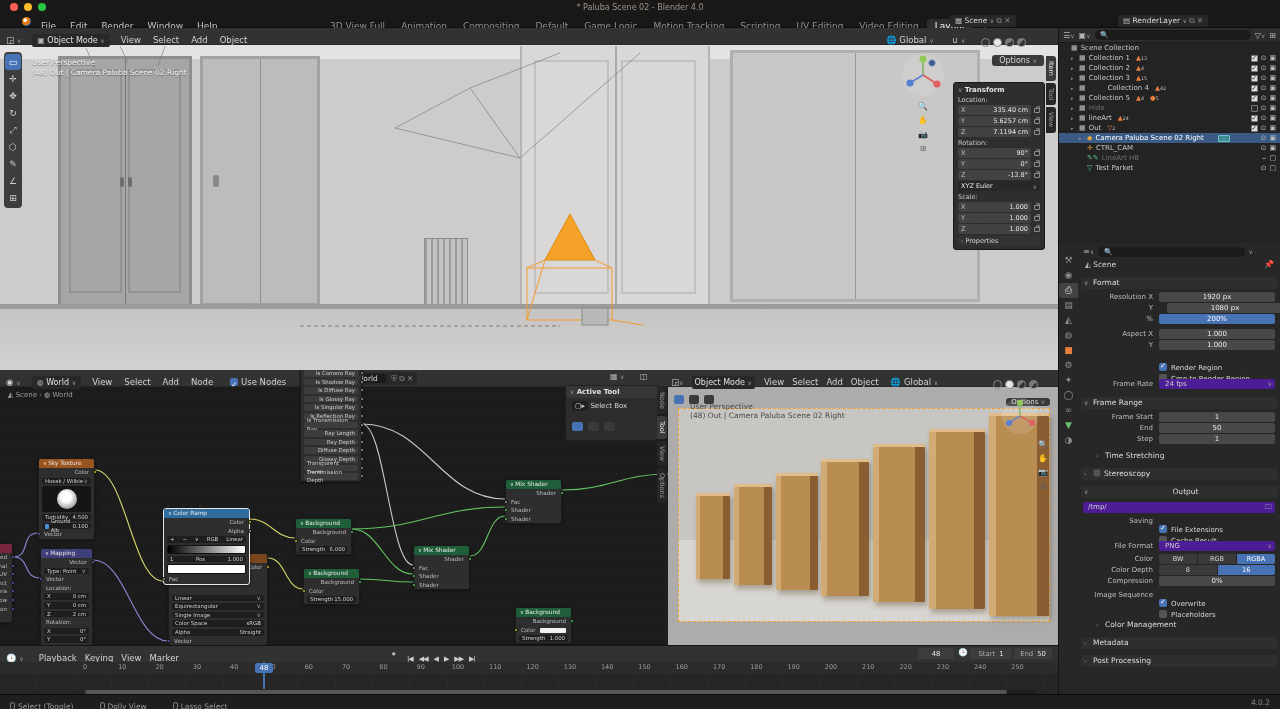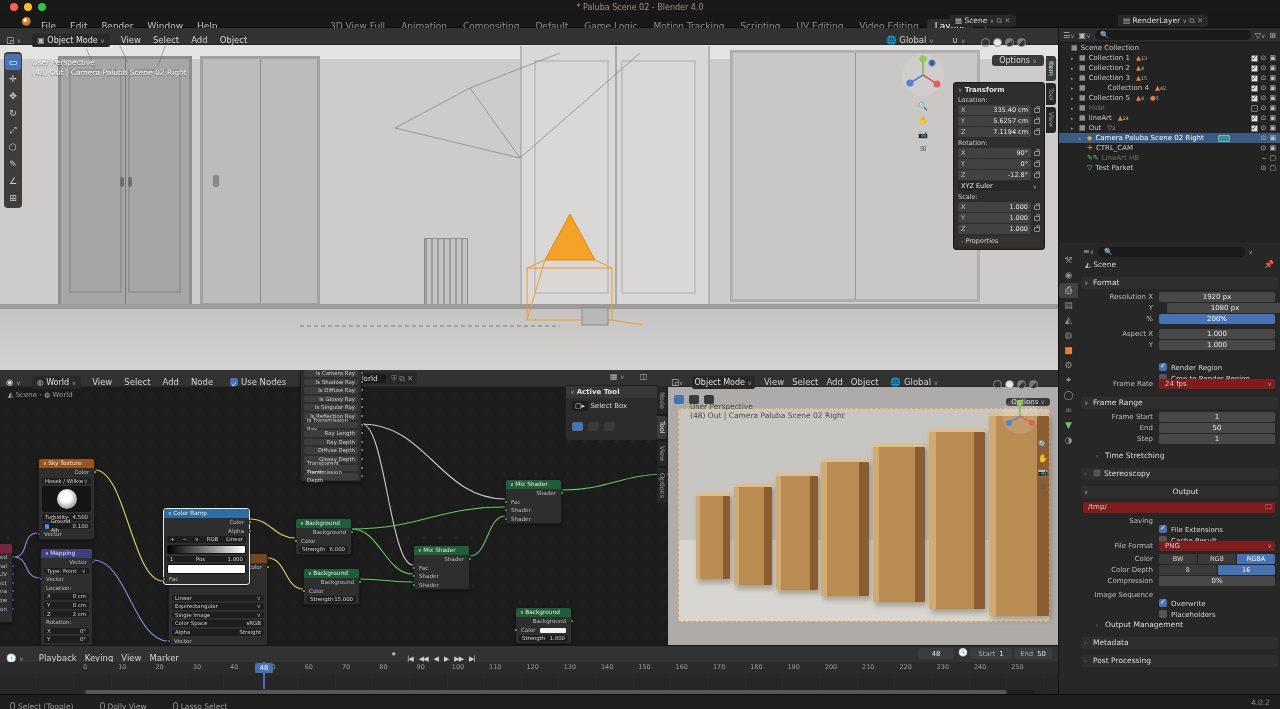--- a/index.html
+++ b/index.html
@@ -15,21 +15,21 @@
   #menubar { left:0; top:14px; width:1280px; height:14px; background:#181818; border-bottom:1px solid #0d0d0d; }
   .menu-item { font-size:9px; color:#c5c5c5; line-height:14px; padding:0 7px; display:inline-block; }
   .ws-tab { font-size:9px; color:#8f8f8f; line-height:14px; padding:0 8px; display:inline-block; }
   .ws-tab.active { color:#ffffff; background:#2e2e2e; border-radius:3px 3px 0 0; }
   #blender-logo { left:22px; top:17px; width:9px; height:9px; border-radius:50%;
      background:radial-gradient(circle at 35% 35%, #fff 0 1.5px, #e87d0d 2px 60%, #2d6ca8 61%); }
 
   
   .fld { background:#484848; border-radius:2px; color:#e8e8e8; font-size:7px; text-align:center; }
   .fld.blue { background:#4772b3; color:#fff; }
-  .dark { background:#7f1d1d; color:#d0d0d0; }
+  .dark { background:#4c1d95; color:#d0d0d0; }
   .chev { color:#9a9a9a; font-size:6px; }
   .chkbox { width:8px; height:8px; border-radius:2px; background:#545454; display:inline-block; position:relative; vertical-align:-1px; }
   .chkbox.on { background:#4772b3; }
   .chkbox.on::after { content:"✓"; position:absolute; left:1px; top:-1.5px; font-size:7px; color:#fff; }
   .hdr-strip { background:#323232; border-bottom:1px solid #262626; }
   .icon { color:#b9b9b9; }
   .lock { width:6px; height:5px; border:1px solid #8f8f8f; border-radius:1px; position:relative; display:inline-block; }
   .lock::before { content:""; position:absolute; left:1px; top:-3px; width:2px; height:2px; border:1px solid #8f8f8f; border-bottom:none; border-radius:2px 2px 0 0; }
 
   
@@ -876,21 +876,21 @@
         <div class="p-label" style="left: 22px; top: 323px; width: 72px;">Color Depth</div>
         <div class="p-field seg" style="left: 100px; top: 322px; width: 116px;">
           <div>8</div>
           <div class="on">16</div>
         </div>
         <div class="p-label" style="left: 22px; top: 334px; width: 72px;">Compression</div>
         <div class="p-field fld" style="left: 100px; top: 333px; width: 116px; line-height: 10px;">0%</div>
         <div class="p-label" style="left: 22px; top: 348px; width: 72px;">Image Sequence</div>
         <div class="p-field" style="left: 100px; top: 348px;"><span class="chkbox on"></span><span class="pchk-lbl">Overwrite</span></div>
         <div class="p-field" style="left: 100px; top: 359px;"><span class="chkbox"></span><span class="pchk-lbl">Placeholders</span></div>
-        <div class="sec-h" style="top: 376px; left: 34px; background: transparent;"><span class="tri">›</span><span>Output Management</span></div>
+        <div class="sec-h" style="top: 376px; left: 34px; background: transparent;"><span class="tri">›</span><span>Color Management</span></div>
         <div class="sec-h" style="top: 394px;"><span class="tri">›</span><span>Metadata</span></div>
         <div class="sec-h" style="top: 412px;"><span class="tri">›</span><span>Post Processing</span></div>
       </div>
   </div>
 
   <div class="abs" id="timeline">
     <div class="hdr-strip" id="tl-header">
       <span class="vhead-item icon">🕓 <span class="chev">∨</span></span>
       <span id="tl-menus"><div class="vhead-item" style="display: inline-block; padding: 0px 4px;">Playback</div><div class="vhead-item" style="display: inline-block; padding: 0px 4px;">Keying</div><div class="vhead-item" style="display: inline-block; padding: 0px 4px;">View</div><div class="vhead-item" style="display: inline-block; padding: 0px 4px;">Marker</div></span>
       <span class="abs icon" style="left:392px;top:0;line-height:16px;font-size:7px">⏺</span>

